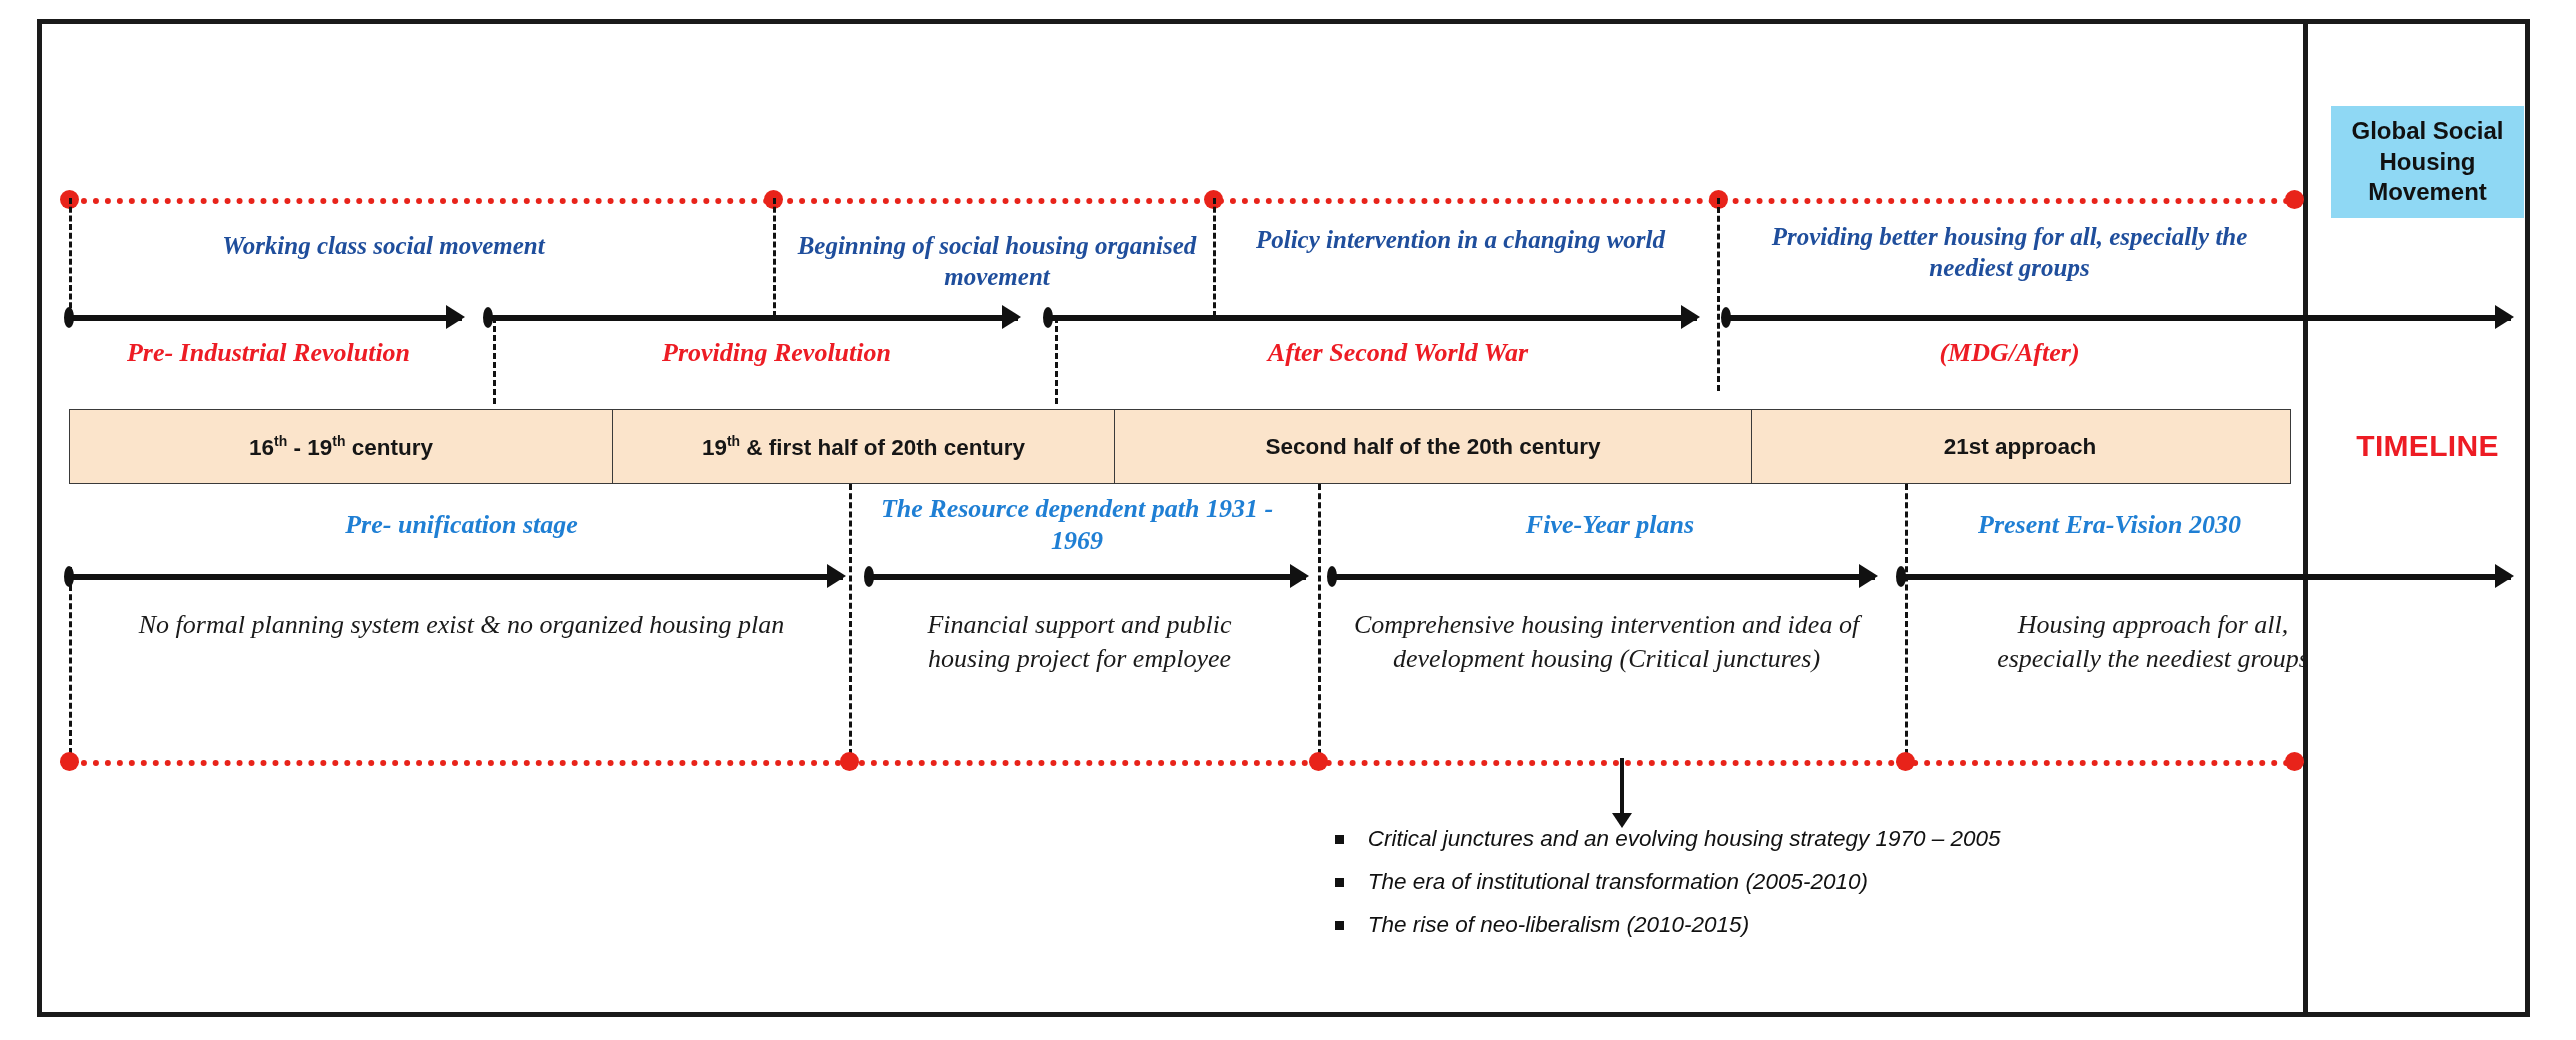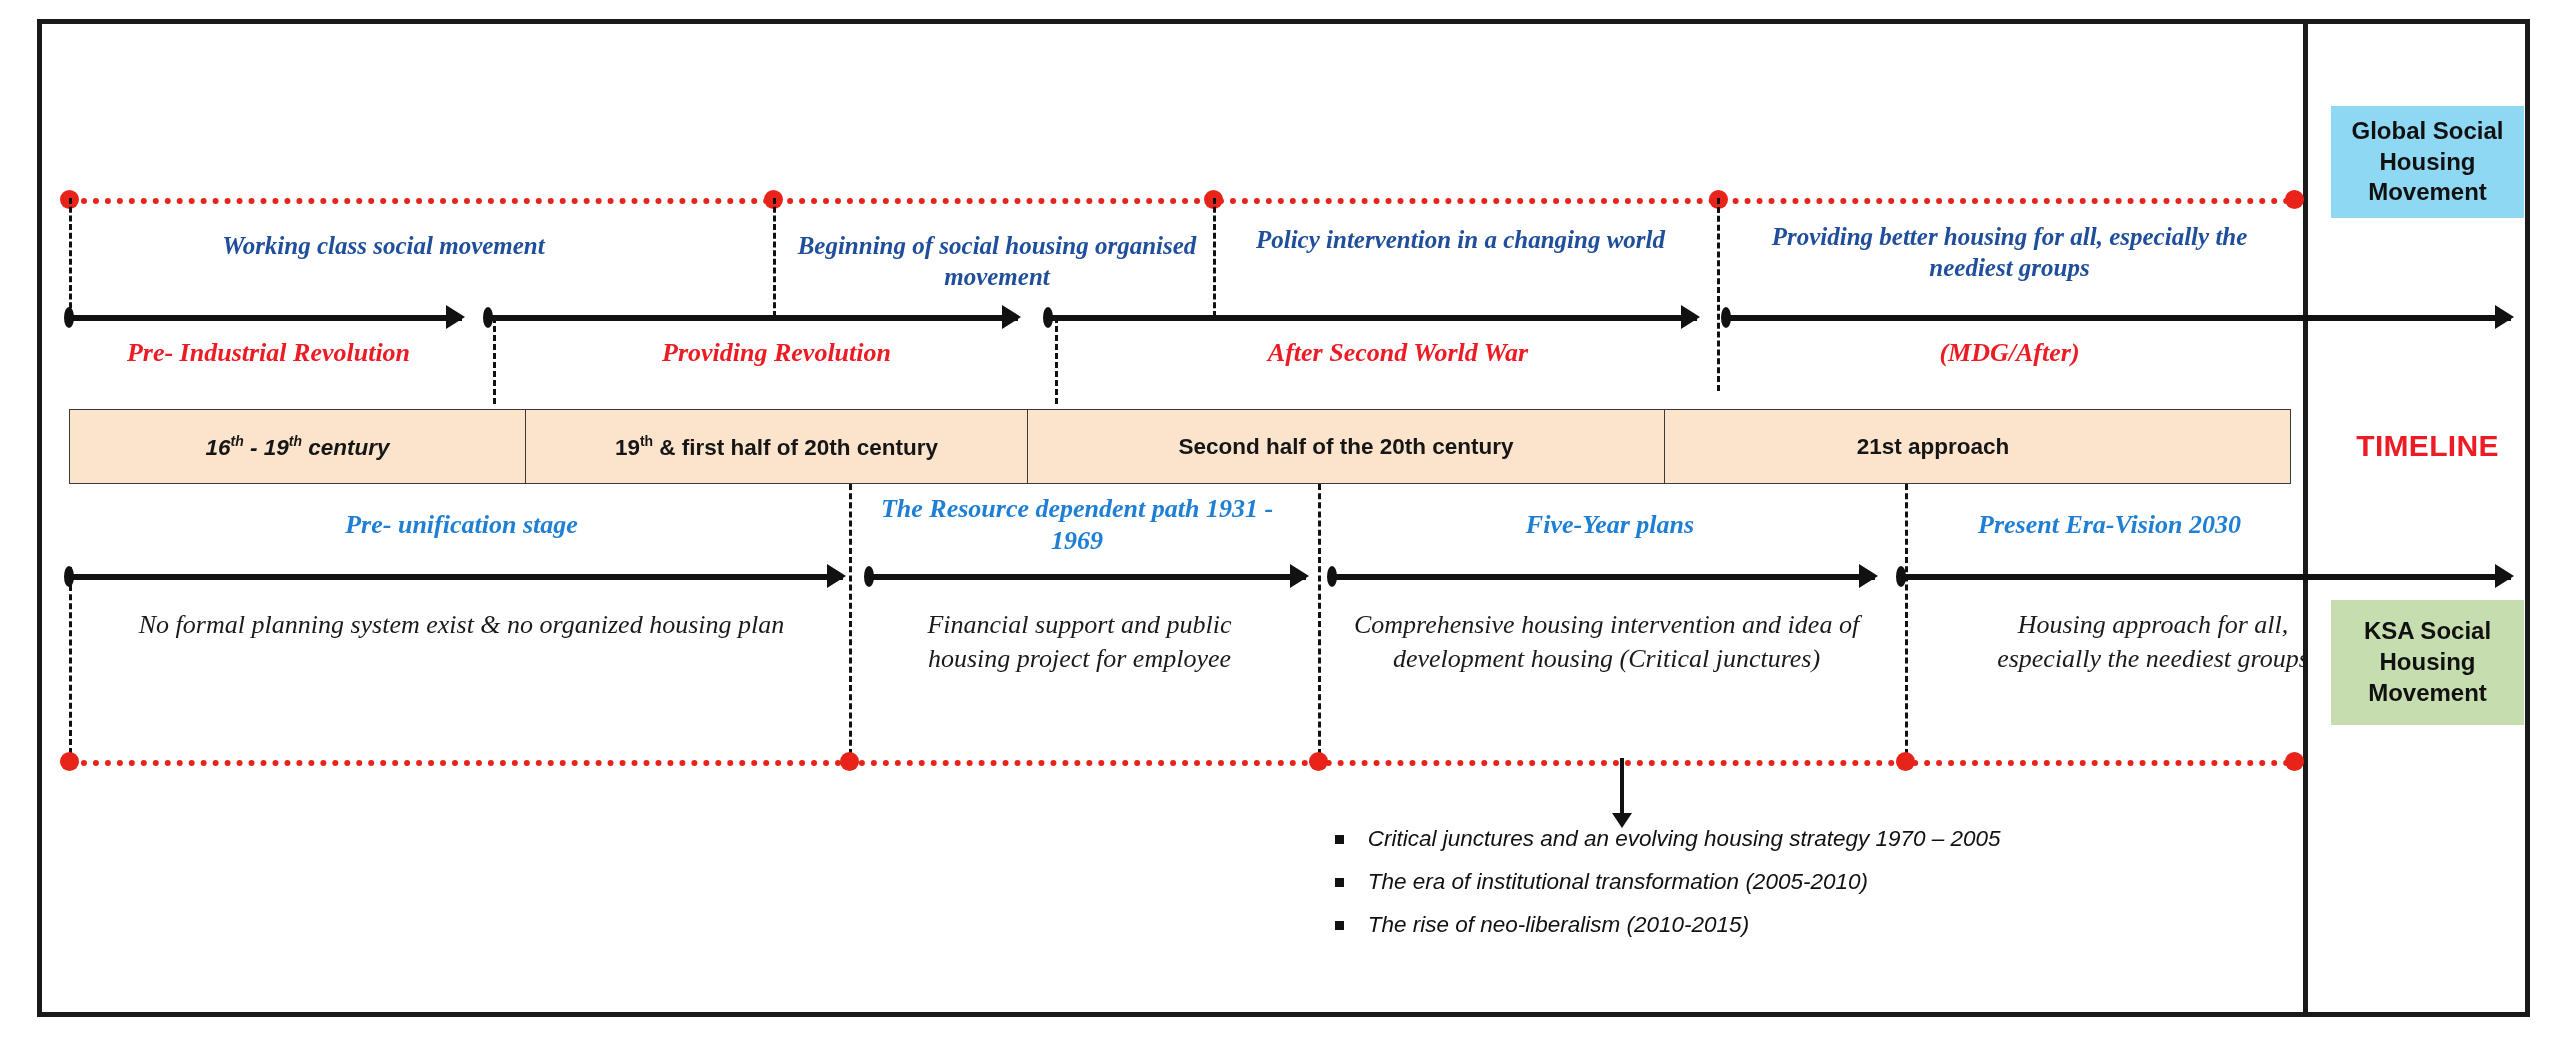--- a/index.html
+++ b/index.html
@@ -252,21 +252,21 @@
 
   <div class="txt red-bold" style="left:50px; top:337px; width:437px; font-size:26px;">Pre- Industrial Revolution</div>
 
   <div class="txt red-bold" style="left:505px; top:337px; width:543px; font-size:26px;">Providing Revolution</div>
 
   <div class="txt red-bold" style="left:1086px; top:337px; width:624px; font-size:26px;">After Second World War</div>
 
   <div class="txt red-bold" style="left:1741px; top:337px; width:537px; font-size:26px;">(MDG/After)</div>
 
   <div id="century-band">
-    <div class="cell" style="width:456px;font-style:italic;">
+    <div class="cell" style="width:543px;">
       <span>16<sup>th</sup> - 19<sup>th</sup> century</span>
     </div>
     <div class="cell" style="width:502px;">
       <span>19<sup>th</sup> &amp; first half of 20th century</span>
     </div>
     <div class="cell" style="width:637px;">
       <span>Second half of the 20th century</span>
     </div>
     <div class="cell" style="width:536px;">
       <span>21st approach</span>
@@ -345,18 +345,15 @@
   </div>
 
   <div class="side-box" id="box-global">
     <span>Global Social Housing Movement</span>
   </div>
 
   <div id="timeline-word">
     <span>TIMELINE</span>
   </div>
 
-  <div class="side-box" id="box-ksa">
-    <span>KSA Social Housing Movement</span>
-  </div>
 
 </div>
 
 
 </body></html>

